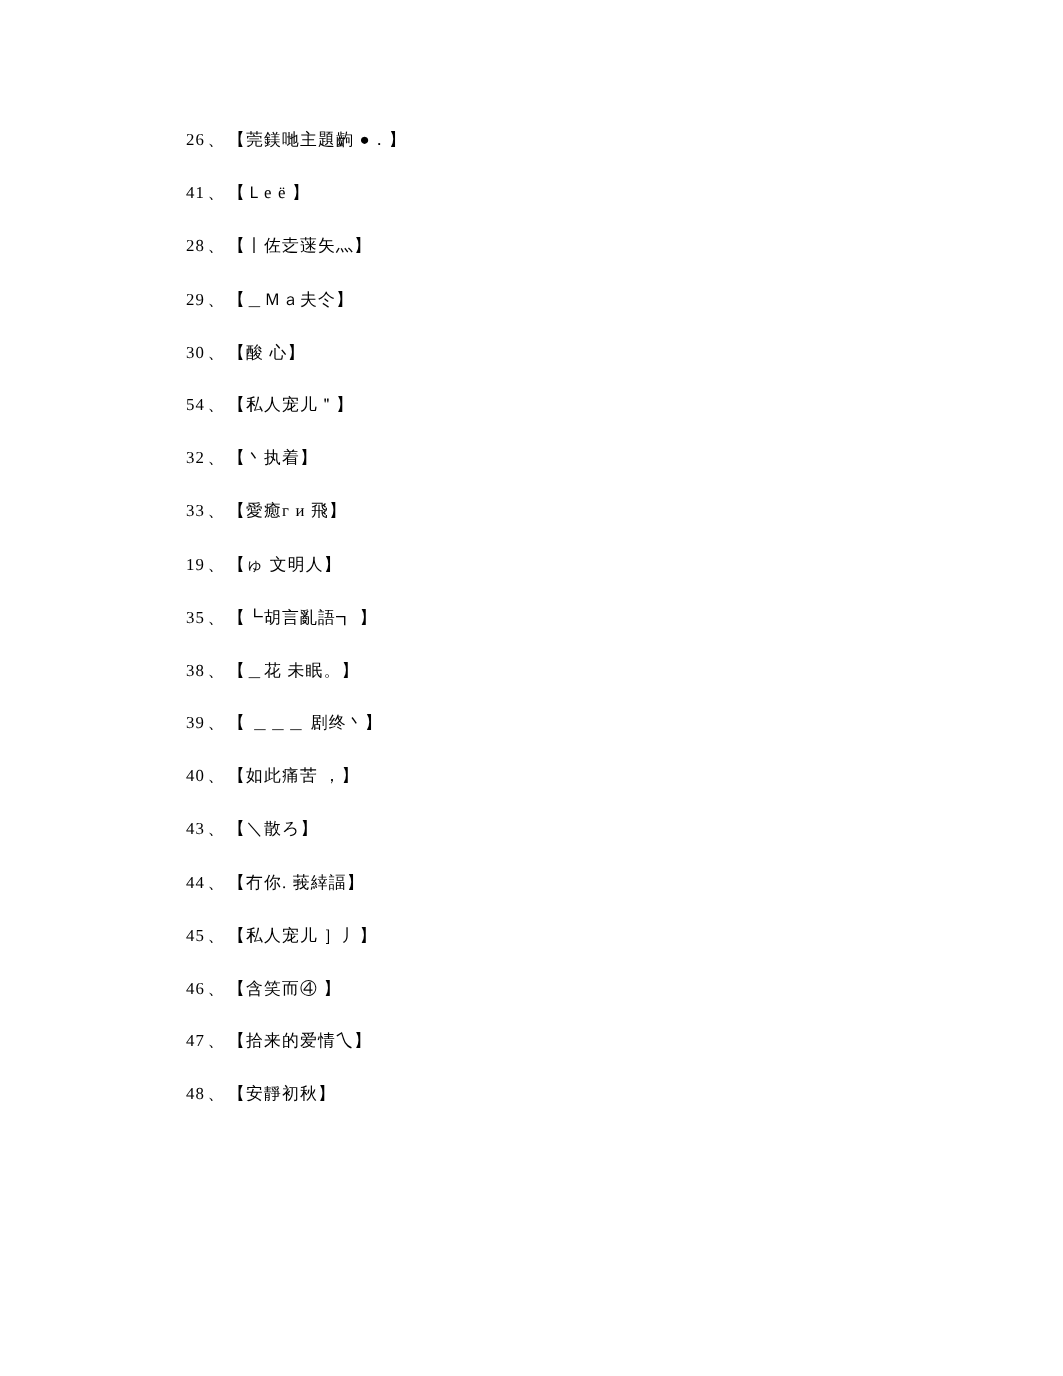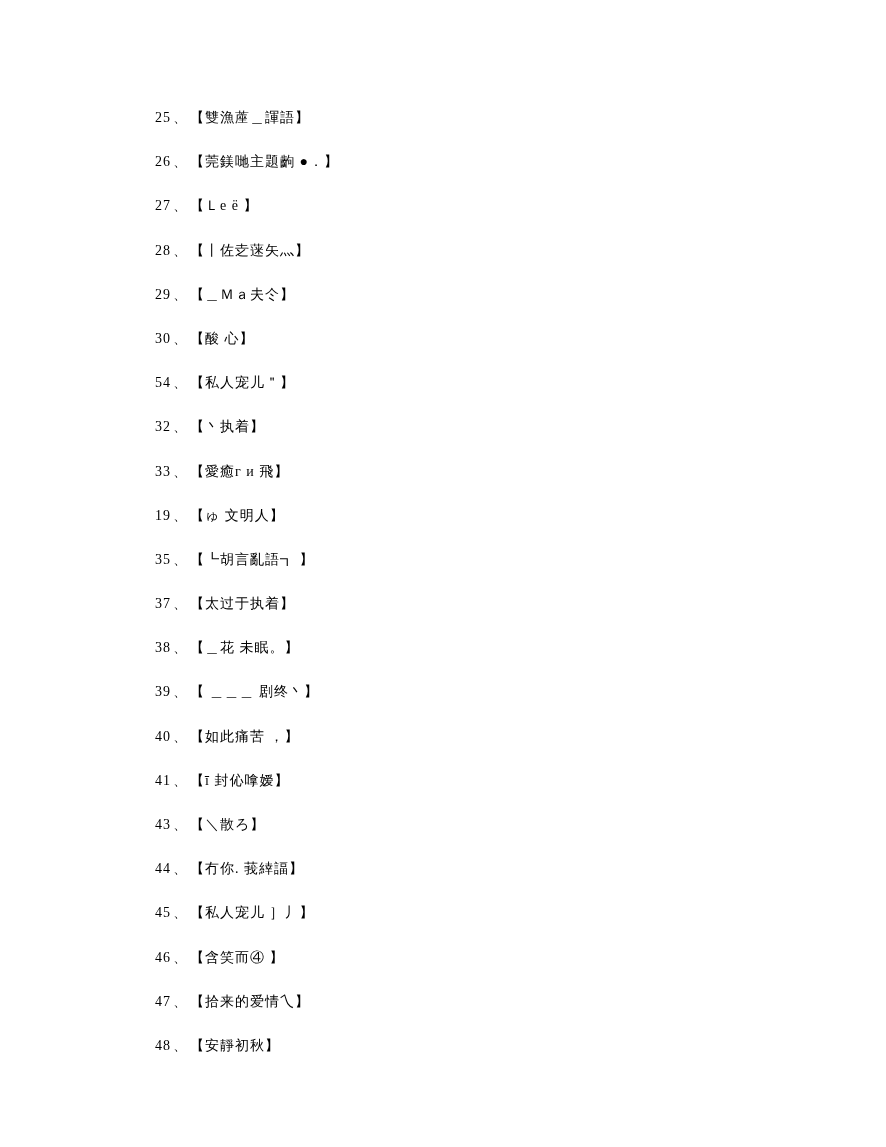--- a/index.html
+++ b/index.html
@@ -26,35 +26,32 @@
       margin: 0 2px;
     }
     .text {
       display: inline-block;
     }
   </style>
 </head>
 <body>
 
 <div id="container">
-    <div class="item"><span class="num">25</span><span class="sep">、</span><span class="text">【雙漁蓙＿諢語】</span></div>
     <div class="item"><span class="num">26</span><span class="sep">、</span><span class="text">【莞鎂哋主題齣  ●．】</span></div>
-    <div class="item"><span class="num">27</span><span class="sep">、</span><span class="text">【Ｌе ё 】</span></div>
+    <div class="item"><span class="num">41</span><span class="sep">、</span><span class="text">【Ｌе ё 】</span></div>
     <div class="item"><span class="num">28</span><span class="sep">、</span><span class="text">【丨佐赱蒾矢灬】</span></div>
     <div class="item"><span class="num">29</span><span class="sep">、</span><span class="text">【＿Ｍａ夫仒】</span></div>
     <div class="item"><span class="num">30</span><span class="sep">、</span><span class="text">【酸  心】</span></div>
     <div class="item"><span class="num">54</span><span class="sep">、</span><span class="text">【私人宠儿＂】</span></div>
     <div class="item"><span class="num">32</span><span class="sep">、</span><span class="text">【丶执着】</span></div>
     <div class="item"><span class="num">33</span><span class="sep">、</span><span class="text">【愛癒г  и 飛】</span></div>
     <div class="item"><span class="num">19</span><span class="sep">、</span><span class="text">【ゅ  文明人】</span></div>
     <div class="item"><span class="num">35</span><span class="sep">、</span><span class="text">【┗胡言亂語┓ 】</span></div>
-    <div class="item"><span class="num">37</span><span class="sep">、</span><span class="text">【太过于执着】</span></div>
     <div class="item"><span class="num">38</span><span class="sep">、</span><span class="text">【＿花  未眠。】</span></div>
     <div class="item"><span class="num">39</span><span class="sep">、</span><span class="text">【 ＿＿＿  剧终丶】</span></div>
     <div class="item"><span class="num">40</span><span class="sep">、</span><span class="text">【如此痛苦 ，】</span></div>
-    <div class="item"><span class="num">41</span><span class="sep">、</span><span class="text">【ī 封伈嗱嫒】</span></div>
     <div class="item"><span class="num">43</span><span class="sep">、</span><span class="text">【＼散ろ】</span></div>
     <div class="item"><span class="num">44</span><span class="sep">、</span><span class="text">【冇你. 莪緈諨】</span></div>
     <div class="item"><span class="num">45</span><span class="sep">、</span><span class="text">【私人宠儿 ］丿】</span></div>
     <div class="item"><span class="num">46</span><span class="sep">、</span><span class="text">【含笑而④ 】</span></div>
     <div class="item"><span class="num">47</span><span class="sep">、</span><span class="text">【拾来的爱情乀】</span></div>
     <div class="item"><span class="num">48</span><span class="sep">、</span><span class="text">【安靜初秋】</span></div>
   </div>
 
 </body></html>

